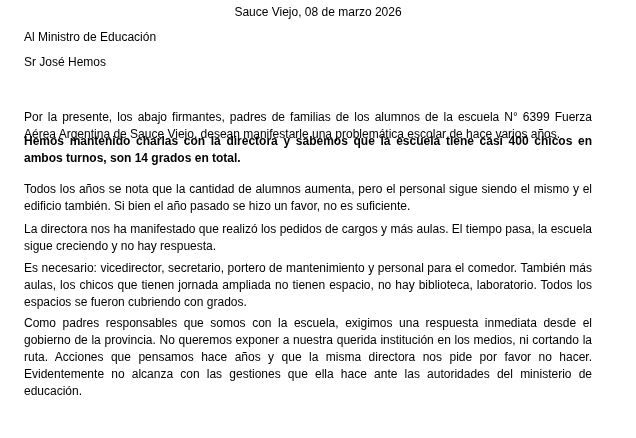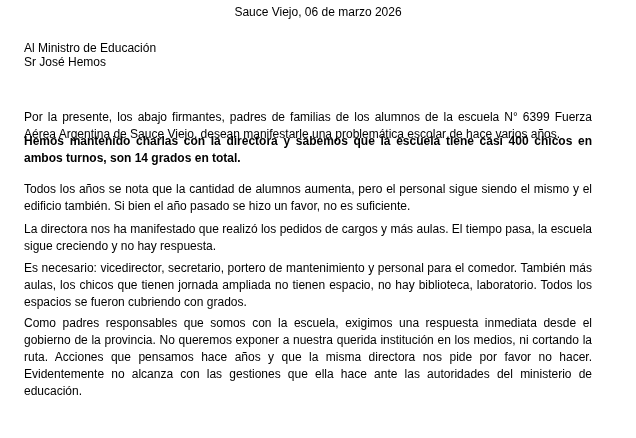--- a/index.html
+++ b/index.html
@@ -50,23 +50,23 @@
       left: 57px;
       top: 381px;
       line-height: 17px;
       white-space: nowrap;
     }
   </style>
 </head>
 <body>
 
 <div class="doc">
-  <div class="date">Sauce Viejo, 06 de marzo 2026</div>
+  <div class="date">Sauce Viejo, 08 de marzo 2026</div>
 
-  <div class="line" style="top:40px;">Al Ministro de Educación</div>
+  <div class="line" style="top:29px;">Al Ministro de Educación</div>
   <div class="line" style="top:54px;">Sr José Hemos</div>
 
   <p class="para" style="top:109px;">Por la presente, los abajo firmantes, padres de familias de los alumnos de la escuela N° 6399 Fuerza Aérea Argentina de Sauce Viejo, desean manifestarle una problemática escolar de hace varios años.</p>
   <p class="para" style="top:133px;font-weight:bold;">Hemos mantenido charlas con la directora y sabemos que la escuela tiene casi 400 chicos en ambos turnos, son 14 grados en total.</p>
   <p class="para" style="top:181px;">Todos los años se nota que la cantidad de alumnos aumenta, pero el personal sigue siendo el mismo y el edificio también. Si bien el año pasado se hizo un favor, no es suficiente.</p>
   <p class="para" style="top:221px;">La directora nos ha manifestado que realizó los pedidos de cargos y más aulas. El tiempo pasa, la escuela sigue creciendo y no hay respuesta.</p>
   <p class="para" style="top:260px;">Es necesario: vicedirector, secretario, portero de mantenimiento y personal para el comedor. También más aulas, los chicos que tienen jornada ampliada no tienen espacio, no hay biblioteca, laboratorio. Todos los espacios se fueron cubriendo con grados.</p>
   <p class="para" style="top:315px;">Como padres responsables que somos con la escuela, exigimos una respuesta inmediata desde el gobierno de la provincia. No queremos exponer a nuestra querida institución en los medios, ni cortando la ruta. Acciones que pensamos hace años y que la misma directora nos pide por favor no hacer. Evidentemente no alcanza con las gestiones que ella hace ante las autoridades del ministerio de educación.</p>
 
 </div>

